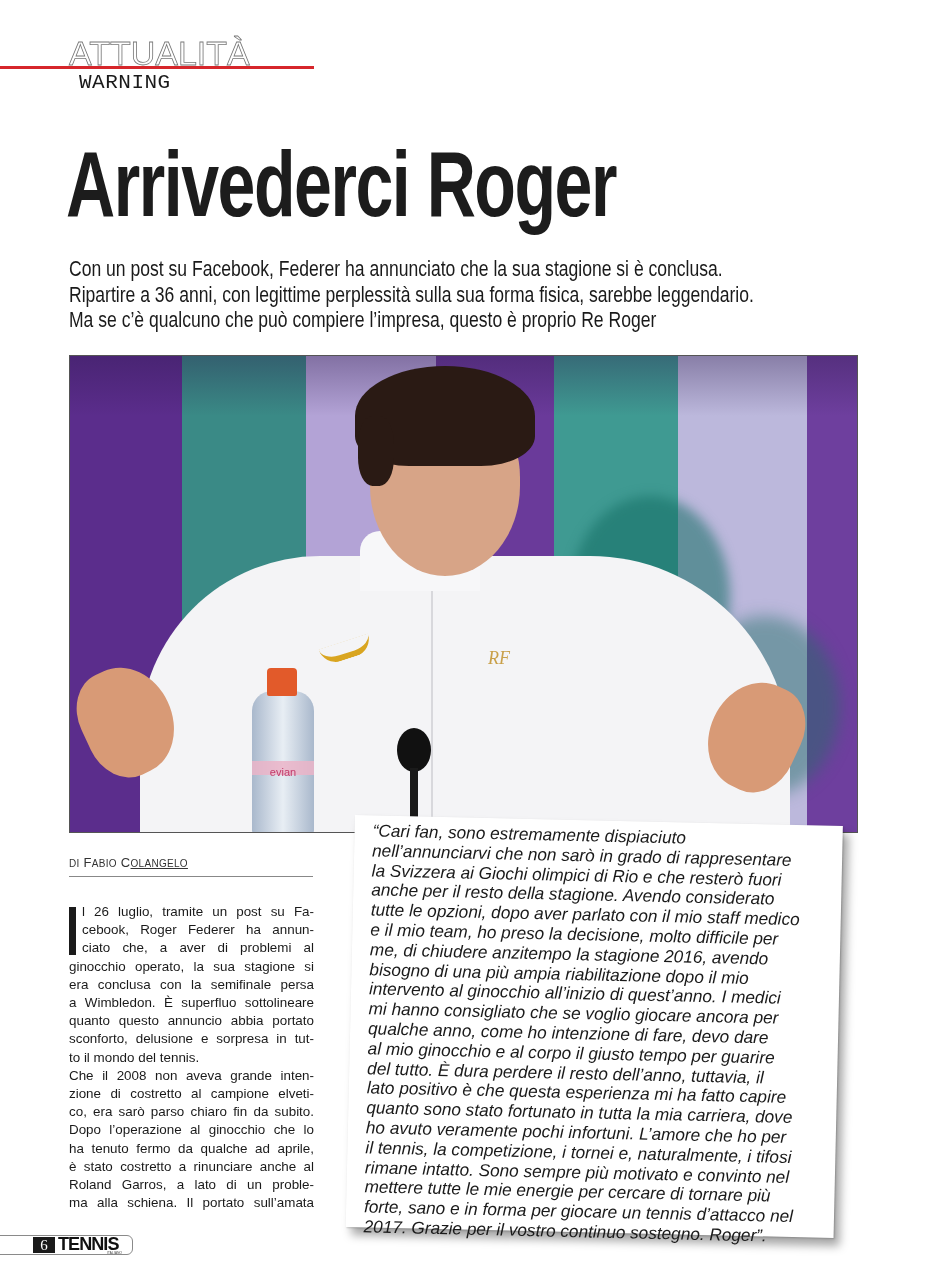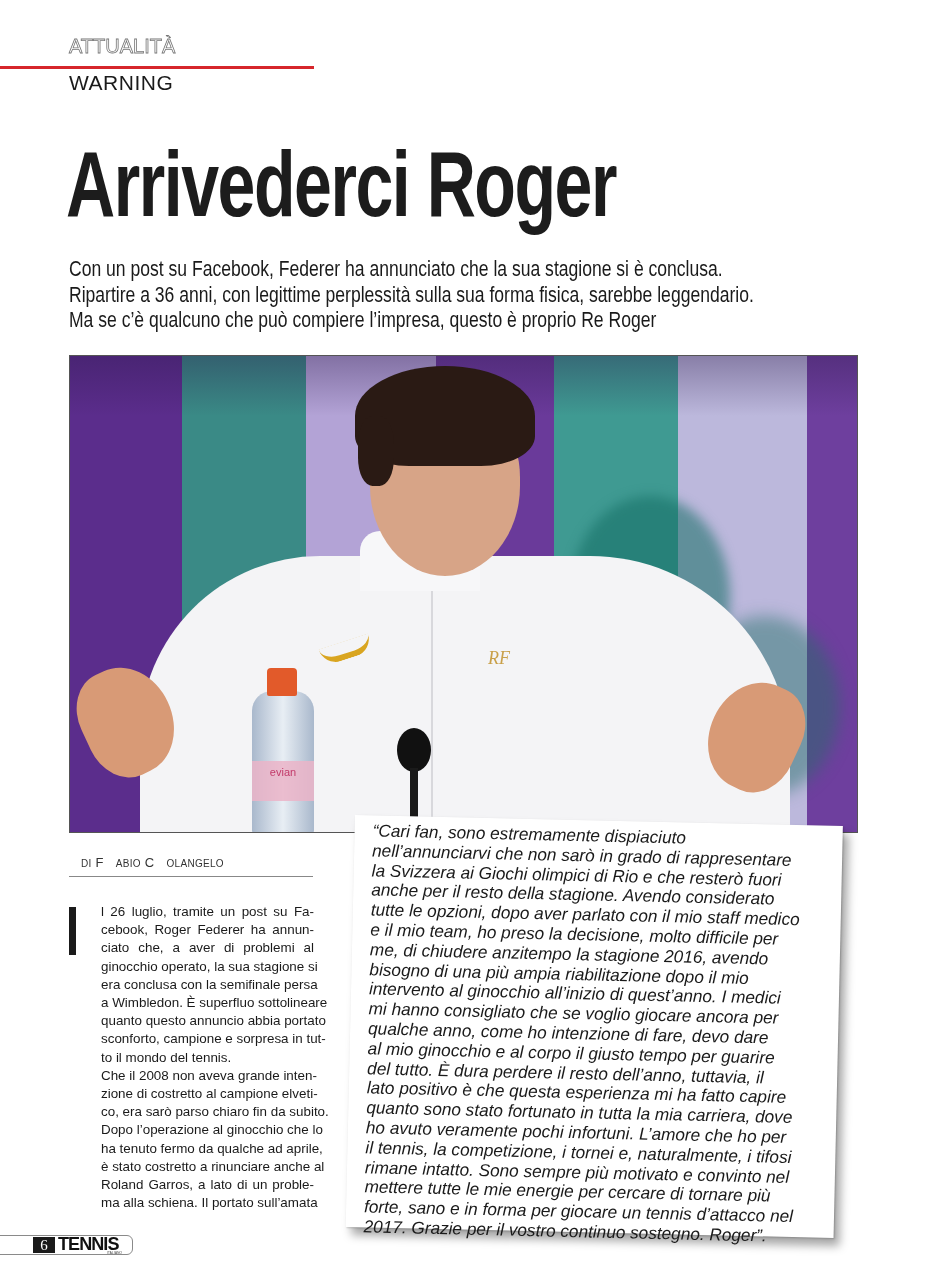--- a/index.html
+++ b/index.html
@@ -3,29 +3,29 @@
   <meta charset="utf-8">
   <style>
     * { box-sizing: border-box; margin: 0; padding: 0; }
     html, body { width: 941px; height: 1280px; background: #ffffff; overflow: hidden; }
     body { position: relative; font-family: "Liberation Sans", sans-serif; color: #1a1a1a; }
 
     
     .section-kicker {
       position: absolute; left: 69px; top: 36px;
       font-family: "Liberation Sans", sans-serif; font-weight: 400;
-      font-size: 20px; letter-spacing: 0px; color: transparent;
+      font-size: 34px; letter-spacing: 0px; color: transparent;
       -webkit-text-stroke: 0.8px #777; line-height: 1; text-align: center;
     }
     .section-rule {
       position: absolute; left: 0; top: 66px; width: 314px; height: 3px; background: #d6262b;
     }
     .section-sub {
-      position: absolute; left: 69px; top: 71px;
-      font-size: 21px; font-weight: 400; color: #1a1a1a; letter-spacing: 0.5px; line-height: 1.1;
+      position: absolute; left: 79px; top: 71px;
+      font-size: 21px; font-weight: 400; color: #1a1a1a; letter-spacing: 0.5px; line-height: 1.1; font-family: Liberation Mono, monospace;
     }
 
     
     .title {
       position: absolute; left: 66px; top: 138px;
       font-family: "Liberation Sans", sans-serif; font-weight: 700;
       font-size: 92px; line-height: 1; color: #1c1c1c; letter-spacing: -2px;
       transform: scaleX(0.74); transform-origin: left top; white-space: nowrap;
     }
 
@@ -43,32 +43,32 @@
       overflow: hidden; background: #5b2d8c; border: 1px solid #555;
     }
     .stripe { position: absolute; top: 0; height: 100%; }
     .photo .blob { position: absolute; border-radius: 50%; }
     .photo .shape { position: absolute; }
 
     
     .byline {
       position: absolute; left: 69px; top: 855px; font-size: 13px; color: #333; letter-spacing: 0.3px;
     }
-    .byline .sc-small { font-size: 10px; margin-left: 12px; }
+    .byline .sc-small { font-size: 10px; }
     .byline-rule { position: absolute; left: 69px; top: 876px; width: 244px; height: 1px; background: #888; }
 
     
     .body-col {
       position: absolute; left: 69px; top: 903px; width: 245px;
       font-size: 13.4px; line-height: 18.2px; color: #1a1a1a; text-align: justify;
     }
     .dropcap {
       float: left; width: 7px; height: 48px; background: #1a1a1a; margin: 4px 6px 0 0;
     }
-    .body-col .line { display: block; text-align: justify; text-align-last: justify; white-space: nowrap; padding-left: 32px; }
+    .body-col .line { display: block; text-align: justify; text-align-last: justify; white-space: nowrap; }
     .body-col .line.last { text-align-last: left; }
 
     
     .quote-box {
       position: absolute; left: 355px; top: 815px; width: 488px; height: 412px;
       background: #ffffff;
       box-shadow: 6px 8px 10px rgba(0,0,0,0.35), 1px 1px 2px rgba(0,0,0,0.2);
       transform: rotate(1.3deg); transform-origin: left top;
       padding: 6px 12px 0 18px;
     }
@@ -136,43 +136,43 @@
 
   <div class="blob" style="left:300px;top:40px;width:150px;height:180px;background:#d7a487;border-radius:45% 45% 50% 50%;"></div>
   <div class="blob" style="left:285px;top:10px;width:180px;height:100px;background:#2a1a14;border-radius:50% 50% 30% 30%;"></div>
   <div class="blob" style="left:288px;top:60px;width:36px;height:70px;background:#2a1a14;border-radius:40%;"></div>
 
   <div class="blob" style="left:12px;top:310px;width:90px;height:110px;background:#d89a76;border-radius:40% 50% 50% 40%;transform:rotate(-25deg);"></div>
   <div class="blob" style="left:640px;top:325px;width:90px;height:110px;background:#d89a76;border-radius:50% 40% 40% 50%;transform:rotate(25deg);"></div>
 
   <div class="shape" style="left:182px;top:335px;width:62px;height:143px;background:linear-gradient(90deg,#a9b8cc,#e8eef4,#a9b8cc);border-radius:20px 20px 4px 4px;"></div>
   <div class="shape" style="left:197px;top:312px;width:30px;height:28px;background:#e25a2a;border-radius:4px 4px 2px 2px;"></div>
-  <div class="shape" style="left:182px;top:405px;width:62px;height:40px;background:rgba(235,180,200,0.85);font-size:11px;color:#c23a6a;text-align:center;line-height:22px;">evian</div>
+  <div class="shape" style="left:182px;top:405px;width:62px;height:14px;background:rgba(235,180,200,0.85);font-size:11px;color:#c23a6a;text-align:center;line-height:22px;">evian</div>
 
   <div class="blob" style="left:327px;top:372px;width:34px;height:44px;background:#111;border-radius:50%;"></div>
   <div class="shape" style="left:340px;top:412px;width:8px;height:66px;background:#1a1a1a;"></div>
 </div>
 
 <div class="byline">
   <span class="sc-small" style="text-transform:uppercase;">di</span>
   <span>F</span><span class="sc-small" style="text-transform:uppercase;">abio</span>
-  <span>C</span><span class="sc-small" style="text-transform:uppercase;">olangelo</span>
+  <span>C</span><span class="sc-small" style="text-transform:uppercase;text-decoration:underline;">olangelo</span>
 </div>
 <div class="byline-rule"></div>
 
 <div class="body-col">
   <div class="dropcap"></div>
   <span class="line">l 26 luglio, tramite un post su Fa-</span>
   <span class="line">cebook, Roger Federer ha annun-</span>
   <span class="line">ciato che, a aver di problemi al</span>
   <span class="line">ginocchio operato, la sua stagione si</span>
   <span class="line">era conclusa con la semifinale persa</span>
   <span class="line">a Wimbledon. È superfluo sottolineare</span>
   <span class="line">quanto questo annuncio abbia portato</span>
-  <span class="line">sconforto, campione e sorpresa in tut-</span>
+  <span class="line">sconforto, delusione e sorpresa in tut-</span>
   <span class="line last">to il mondo del tennis.</span>
   <span class="line">Che il 2008 non aveva grande inten-</span>
   <span class="line">zione di costretto al campione elveti-</span>
   <span class="line">co, era sarò parso chiaro fin da subito.</span>
   <span class="line">Dopo l’operazione al ginocchio che lo</span>
   <span class="line">ha tenuto fermo da qualche ad aprile,</span>
   <span class="line">è stato costretto a rinunciare anche al</span>
   <span class="line">Roland Garros, a lato di un proble-</span>
   <span class="line">ma alla schiena. Il portato sull’amata</span>
 </div>

